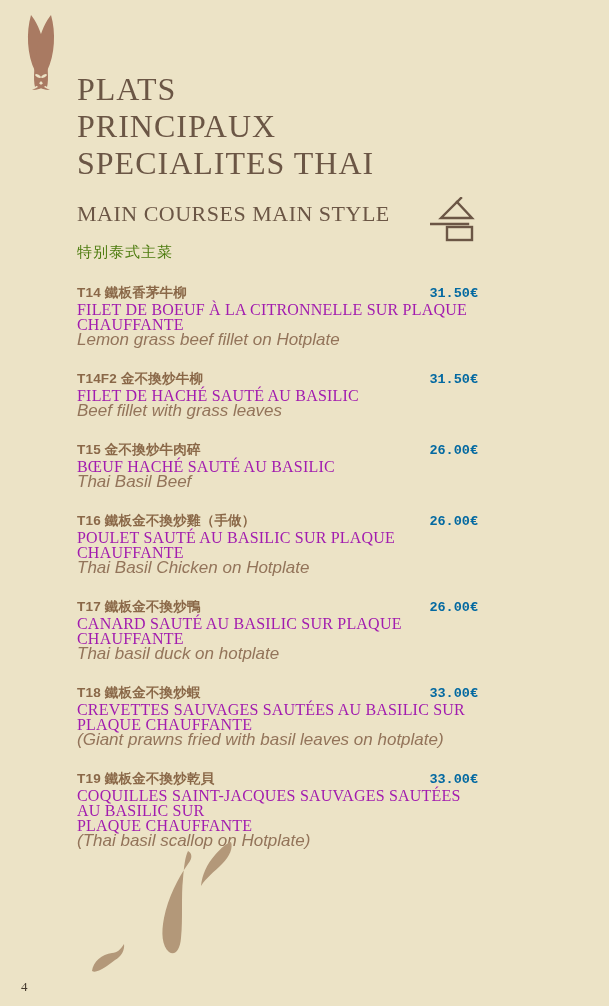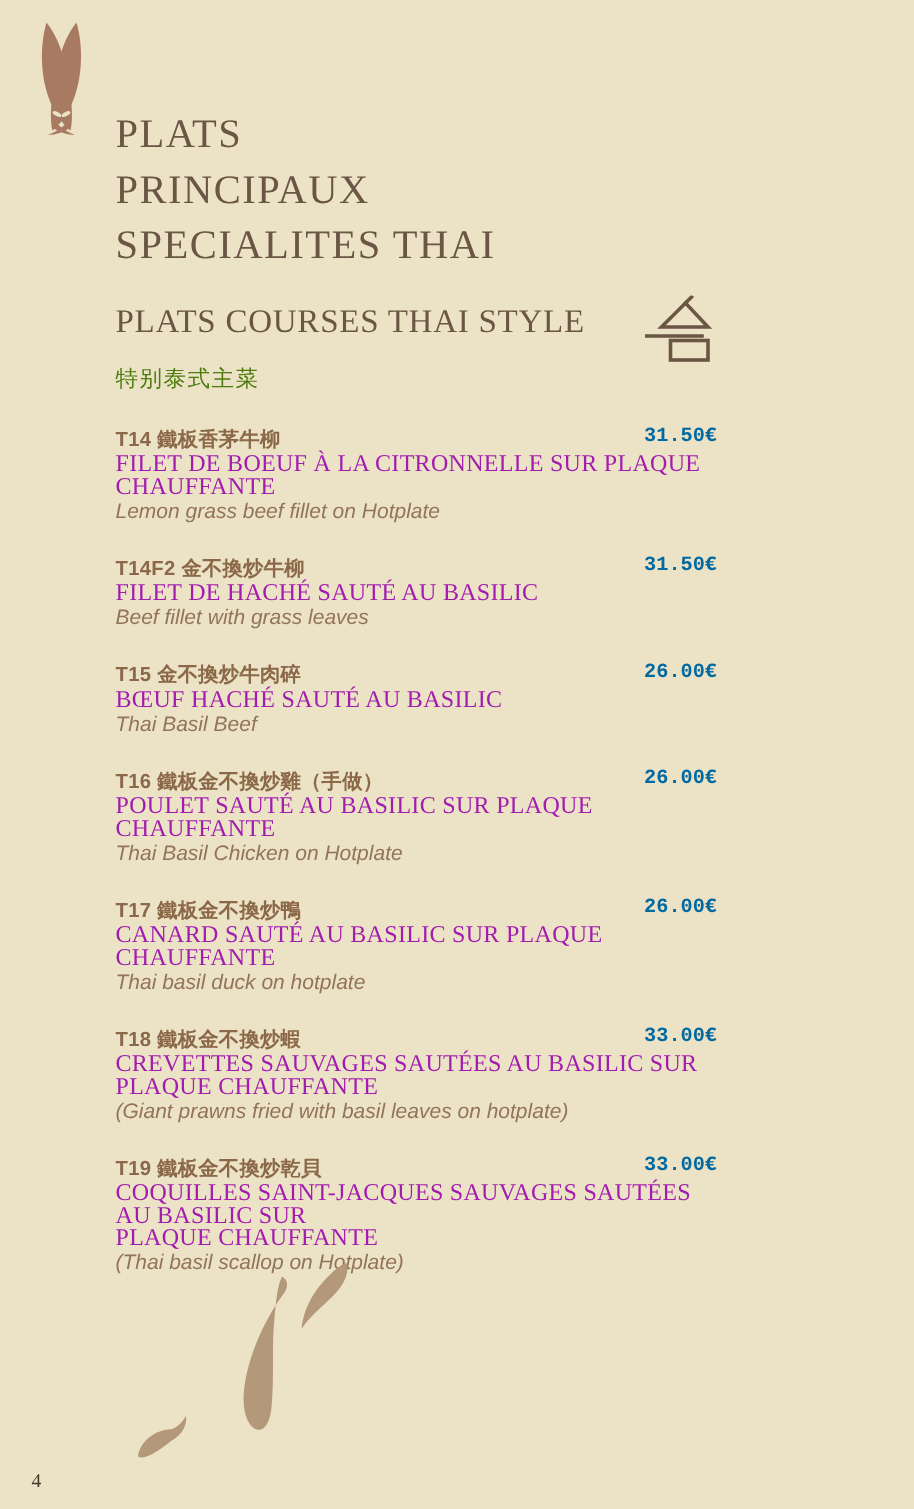--- a/index.html
+++ b/index.html
@@ -5,51 +5,51 @@
   html,body { margin:0; padding:0; background:#888; }
   .page {
     position:relative; width:609px; height:1006px;
     background:#ece3c6; overflow:hidden;
     font-family:"Liberation Sans", sans-serif;
   }
   .logo { position:absolute; left:16px; top:12px; }
   .header-title {
     position:absolute; left:77px; top:71px; margin:0;
     font-family:"Liberation Serif", serif; font-weight:normal;
-    font-size:27px; line-height:37px; letter-spacing:1px;
+    font-size:32px; line-height:37px; letter-spacing:1px;
     color:#6b5645; white-space:pre-line;
   }
   .subtitle-en {
     position:absolute; left:77px; top:201px;
     font-family:"Liberation Serif", serif;
     font-size:22px; letter-spacing:0.5px; color:#6b5645;
   }
   .hotplate { position:absolute; left:430px; top:197px; }
   .subtitle-zh {
     position:absolute; left:77px; top:243px;
     font-size:15px; color:#4d7c0f; letter-spacing:1px;
   }
   .menu { position:absolute; left:77px; top:284px; width:401px; }
   .item { margin-bottom:23px; }
   .item-head {
-    display:flex; justify-content:space-between; align-items:flex-start;
+    display:flex; justify-content:space-between; align-items:flex-end;
   }
   .item-title {
     font-weight:bold; font-size:13.5px; color:#8a6848;
     letter-spacing:0.2px; line-height:17px;
   }
   .item-price {
     font-weight:bold; font-size:13.5px; color:#0369a1; white-space:nowrap;font-family:Liberation Mono, monospace;
   }
   .item-fr {
     font-size:16px; color:#a21caf; margin-top:1px;
     line-height:15px; letter-spacing:0.2px; white-space:pre-line;font-family:Liberation Serif, serif;
   }
   .item-en {
-    font-size:14px; font-style:italic; color:#93745a;
+    font-size:17px; font-style:italic; color:#93745a;
     margin-top:1px; line-height:14px;
   }
   .decor { position:absolute; left:84px; top:834px; }
   .page-number {
     position:absolute; left:21px; bottom:11px;
     font-family:"Liberation Serif", serif; font-size:13px; color:#443a2e;
   }
 </style>
 </head>
 <body>
@@ -65,21 +65,21 @@
         <path d="M19,73 C23,76 29,78 34,78 C29,76 24,73 21,69 Z"></path>
       </g>
       <ellipse cx="22" cy="64" rx="3.2" ry="1.4" fill="#ece3c6" transform="rotate(28 22 64)"></ellipse>
       <ellipse cx="28" cy="64" rx="3.2" ry="1.4" fill="#ece3c6" transform="rotate(-28 28 64)"></ellipse>
     </svg>
   </div>
 
   <h1 class="header-title">PLATS
 PRINCIPAUX
 SPECIALITES THAI</h1>
-  <div class="subtitle-en">PLATS COURSES THAI STYLE</div>
+  <div class="subtitle-en">MAIN COURSES MAIN STYLE</div>
 
   <div class="hotplate">
     <svg width="46" height="48" viewBox="0 0 46 48">
       <g fill="none" stroke="#6b5645" stroke-width="2.4" stroke-linecap="square">
         <path d="M11,21 L27,5 L42,21 Z"></path>
         <path d="M27,5 L31,1"></path>
         <path d="M1,27 L38,27"></path>
         <rect x="17" y="30" width="25" height="13"></rect>
       </g>
     </svg>

